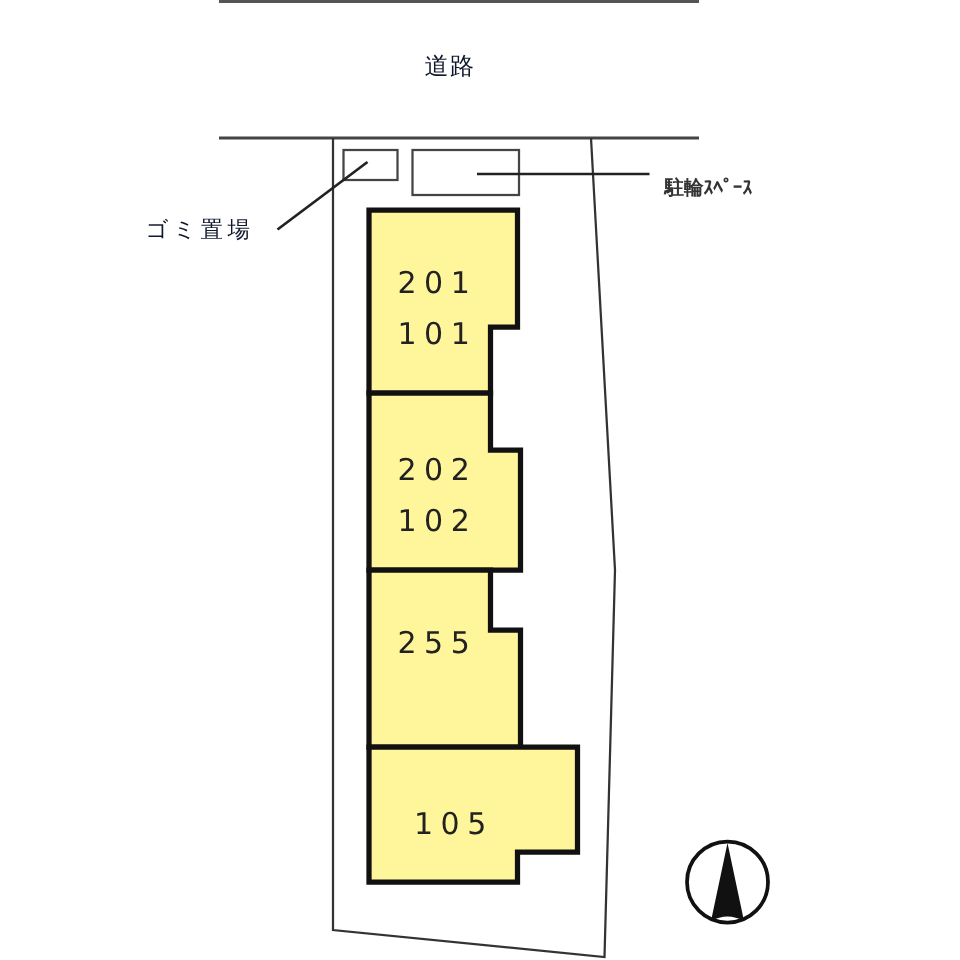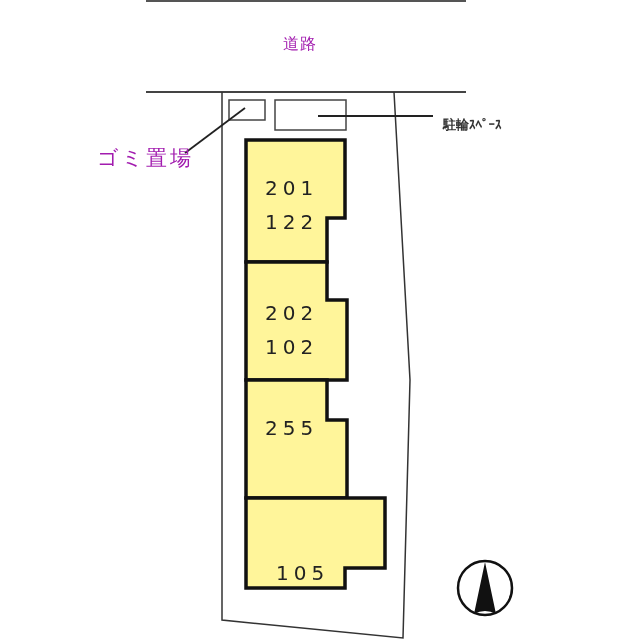--- a/index.html
+++ b/index.html
@@ -1,21 +1,21 @@
 <!DOCTYPE html>
 <html><head>
 <meta charset="utf-8">
 <style>
   html, body { margin: 0; padding: 0; background: #ffffff; }
   body { width: 640px; height: 640px; position: relative; overflow: hidden;
          font-family: "DejaVu Sans", sans-serif; }
   svg { position: absolute; left: 0; top: 0; }
-  .lbl { position: absolute; color: #a21caf; white-space: nowrap; }
+  .lbl { position: absolute; color: #0f172a; white-space: nowrap; }
   .road-label { left: 283px; top: 34px; font-size: 16px; letter-spacing: 1px; }
-  .garbage-label { left: 97px; top: 144px; font-size: 21px; letter-spacing: 3px; }
+  .garbage-label { left: 97px; top: 144px; font-size: 15px; letter-spacing: 3px; }
   .bike-label { left: 443px; top: 116px; font-size: 13px; letter-spacing: 0px; font-weight: bold; color:#333;font-family:Liberation Serif, serif; }
   .unit { position: absolute; font-size: 20px; color: #222; letter-spacing: 5px;
           line-height: 34px; text-align: left; }
 </style>
 </head>
 <body>
 
 <svg width="640" height="640" viewBox="0 0 640 640">
 
   <line x1="146" y1="1" x2="466" y2="1" stroke="#555" stroke-width="2"></line>
@@ -44,24 +44,24 @@
     <path d="M485,562 L474,614 Q485,608 496,614 Z" fill="#111"></path>
   </g>
 </svg>
 
 <div class="lbl road-label">道路</div>
 <div class="lbl garbage-label">ゴミ置場</div>
 <div class="lbl bike-label">駐輪ｽﾍﾟｰｽ</div>
 
 <div class="unit" style="left:265px; top:171px;">
   <div>201</div>
-  <div>122</div>
+  <div>101</div>
 </div>
 <div class="unit" style="left:265px; top:296px;">
   <div>202</div>
   <div>102</div>
 </div>
 <div class="unit" style="left:265px; top:411px;">
   <div>255</div>
 </div>
-<div class="unit" style="left:276px; top:556px;">
+<div class="unit" style="left:276px; top:532px;">
   <div>105</div>
 </div>
 
 </body></html>

